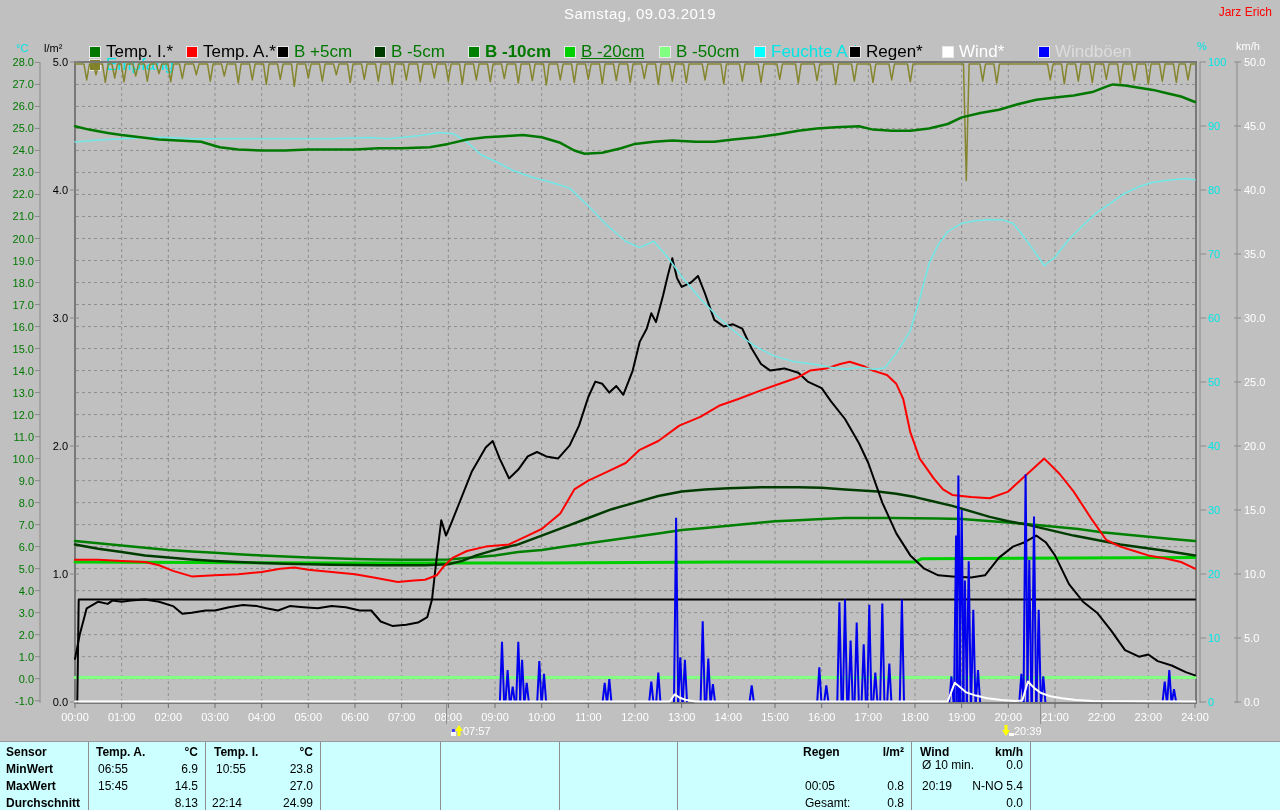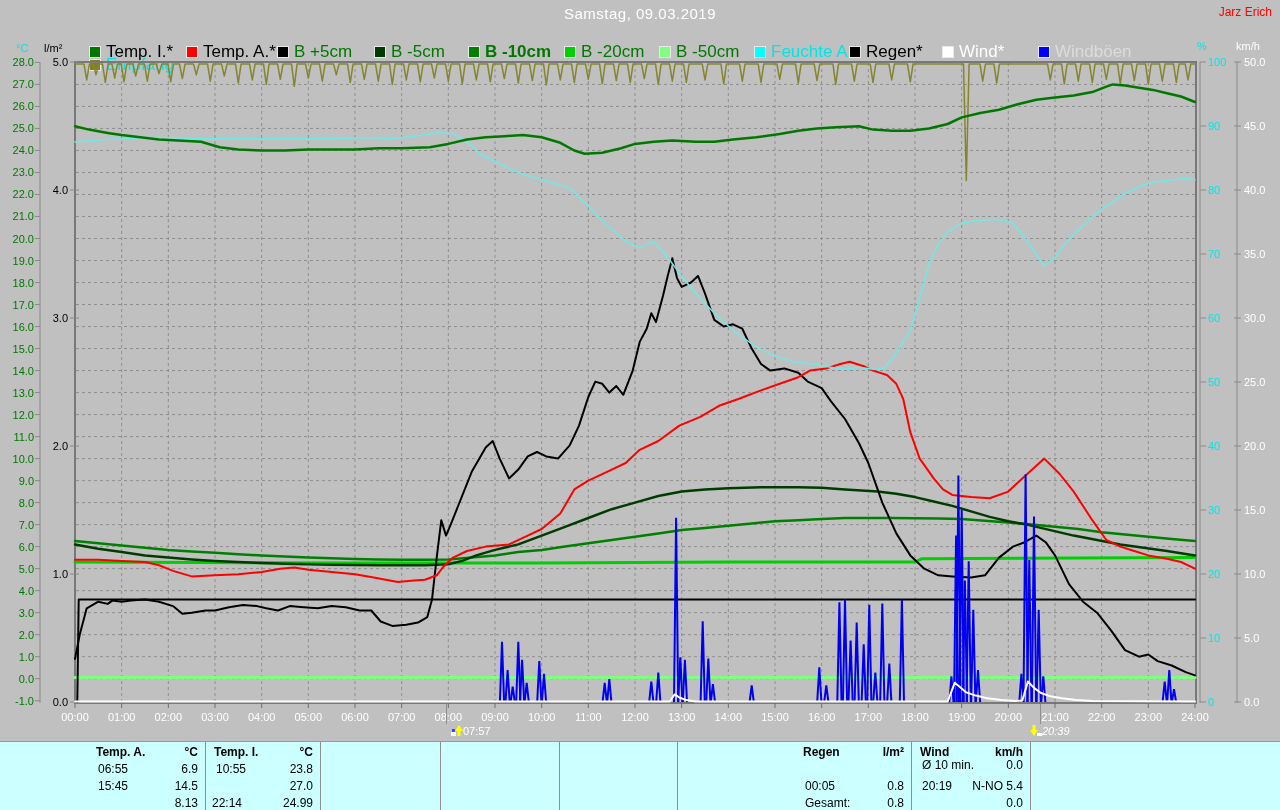--- a/index.html
+++ b/index.html
@@ -42,21 +42,21 @@
 <div id="cap-lm2" class="abs axis-caption">l/m²</div>
 <div id="cap-pct" class="abs axis-caption">%</div>
 <div id="cap-kmh" class="abs axis-caption">km/h</div>
 
 <div id="legend-row1">
     <div class="legend-item" style="left: 89px;"><span class="legend-swatch" style="background: rgb(0, 120, 0);"></span><span class="legend-label" style="color: rgb(0, 0, 0);">Temp. I.*</span></div>
     <div class="legend-item" style="left: 186px;"><span class="legend-swatch" style="background: rgb(255, 0, 0);"></span><span class="legend-label" style="color: rgb(0, 0, 0);">Temp. A.*</span></div>
     <div class="legend-item" style="left: 277px;"><span class="legend-swatch" style="background: rgb(0, 0, 0);"></span><span class="legend-label" style="color: rgb(0, 120, 0);">B +5cm</span></div>
     <div class="legend-item" style="left: 374px;"><span class="legend-swatch" style="background: rgb(0, 60, 0);"></span><span class="legend-label" style="color: rgb(0, 120, 0);">B -5cm</span></div>
     <div class="legend-item" style="left: 468px; font-weight: bold;"><span class="legend-swatch" style="background: rgb(0, 128, 0);"></span><span class="legend-label" style="color: rgb(0, 120, 0);">B -10cm</span></div>
-    <div class="legend-item" style="left: 564px;"><span class="legend-swatch" style="background: rgb(0, 208, 0);"></span><span class="legend-label" style="color: rgb(0, 120, 0);">B -20cm</span></div>
+    <div class="legend-item" style="left: 564px;"><span class="legend-swatch" style="background: rgb(0, 208, 0);"></span><span class="legend-label" style="color: rgb(0, 120, 0); text-decoration: underline;">B -20cm</span></div>
     <div class="legend-item" style="left: 659px;"><span class="legend-swatch" style="background: rgb(128, 255, 128);"></span><span class="legend-label" style="color: rgb(0, 120, 0);">B -50cm</span></div>
     <div class="legend-item" style="left: 754px;"><span class="legend-swatch" style="background: rgb(0, 255, 255);"></span><span class="legend-label" style="color: rgb(0, 229, 229);">Feuchte A.*</span></div>
     <div class="legend-item" style="left: 849px;"><span class="legend-swatch" style="background: rgb(0, 0, 0);"></span><span class="legend-label" style="color: rgb(0, 0, 0);">Regen*</span></div>
     <div class="legend-item" style="left: 942px;"><span class="legend-swatch" style="background: rgb(255, 255, 255);"></span><span class="legend-label" style="color: rgb(255, 255, 255);">Wind*</span></div>
     <div class="legend-item" style="left: 1038px;"><span class="legend-swatch" style="background: rgb(0, 0, 255);"></span><span class="legend-label" style="color: rgb(220, 220, 220);">Windböen</span></div>
   </div>
 <div id="legend-row2">
     <div class="legend-item" style="left: 89px;"><span class="legend-swatch" style="background: rgb(128, 128, 40);"></span><span class="legend-label" style="color: rgb(0, 229, 229);">Empfang</span></div>
   </div>
 
@@ -353,28 +353,42 @@
 
 <div class="sun-tick abs" style="left:446px;top:704px;height:20px;"></div>
 <div class="sun-marker" style="left:451px;top:725px;">
   <svg width="12" height="12" style="vertical-align:-2px;">
     <rect x="0" y="7" width="5" height="4" fill="#FFFFFF"></rect>
     <rect x="1" y="4" width="3" height="3" fill="#4040FF"></rect>
     <polygon points="8,0 12,6 9.5,6 9.5,11 6.5,11 6.5,6 4,6" fill="#FFFF00"></polygon>
   </svg><span>07:57</span>
 </div>
 <div class="sun-tick abs" style="left:1040px;top:704px;height:20px;"></div>
-<div class="sun-marker" style="left:1030px;top:725px;font-style:italic;">
+<div class="sun-marker" style="left:1002px;top:725px;">
   <svg width="12" height="12" style="vertical-align:-2px;">
     <polygon points="4,11 0,5 2.5,5 2.5,0 5.5,0 5.5,5 8,5" fill="#FFFF00"></polygon>
     <rect x="7" y="8" width="5" height="3" fill="#FFFFFF"></rect>
   </svg><span>20:39</span>
 </div>
 
 <div id="summary-table" class="abs">
+    <div class="tsec" style="left: 0px; width: 88px;">
+      <div class="trow hdr" style="top: 2px;">
+        <span class="tl" style="left: 6px;">Sensor</span>
+      </div>
+      <div class="trow hdr" style="top: 19px;">
+        <span class="tl" style="left: 6px;">MinWert</span>
+      </div>
+      <div class="trow hdr" style="top: 36px;">
+        <span class="tl" style="left: 6px;">MaxWert</span>
+      </div>
+      <div class="trow hdr" style="top: 53px;">
+        <span class="tl" style="left: 6px;">Durchschnitt</span>
+      </div>
+    </div>
     <div class="tsec" style="left: 88px; width: 117px;">
       <div class="trow hdr" style="top: 2px;">
         <span class="tl" style="left: 8px;">Temp. A.</span>
         <span class="tr">°C</span>
       </div>
       <div class="trow" style="top: 19px;">
         <span class="tl" style="left: 10px;">06:55</span>
         <span class="tr">6.9</span>
       </div>
       <div class="trow" style="top: 36px;">

